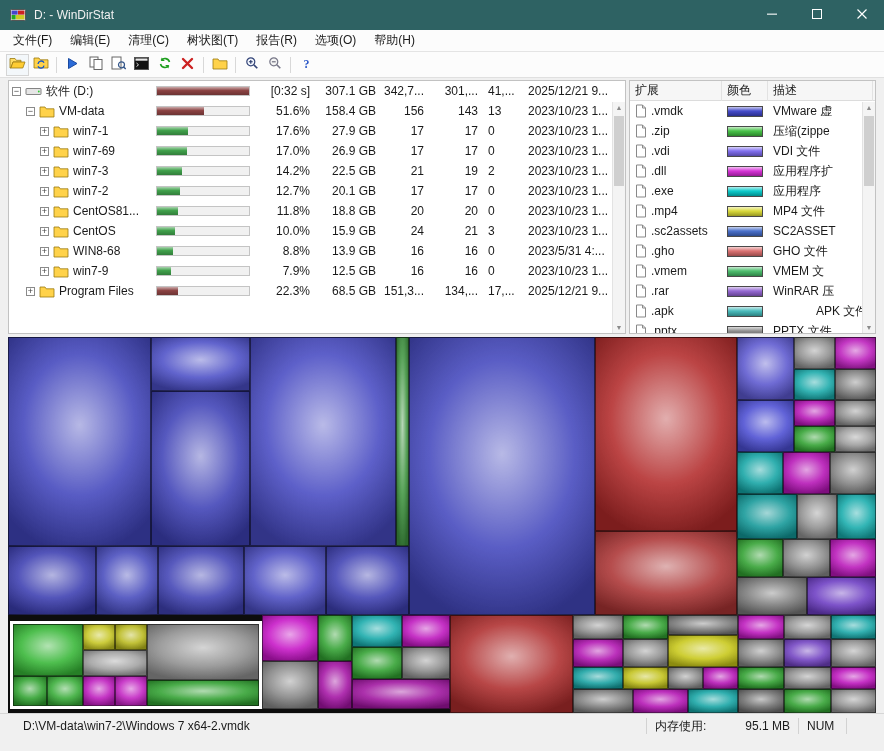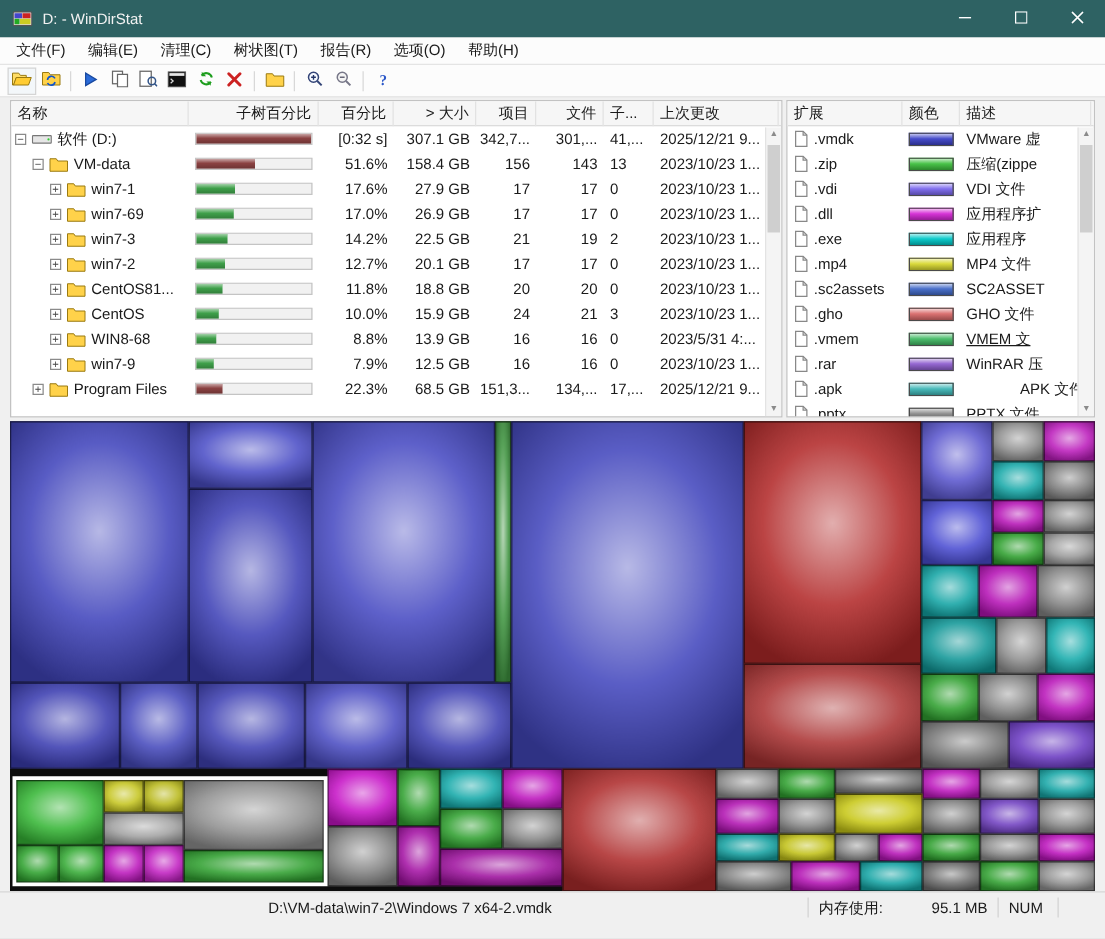--- a/index.html
+++ b/index.html
@@ -48,21 +48,21 @@
 
   
   .treemap { position:relative; margin:3px 8px 0 8px; width:868px; height:376px; background:#0d0d0d; overflow:hidden; }
   .tm-block { position:absolute; border:1px solid rgba(0,0,0,.5);
       background-image:radial-gradient(ellipse 72% 62% at 50% 42%, rgba(255,255,255,.62), rgba(255,255,255,.12) 55%, rgba(0,0,0,.30) 100%); }
   .tm-sel { position:absolute; border:3px solid #ffffff; z-index:6; pointer-events:none; }
 
   
   .statusbar { position:absolute; left:0; right:0; bottom:0; height:38px; background:#f0f0f0; border-top:1px solid #d6d6d6;
                display:flex; align-items:flex-start; padding-top:4px; }
-  .sb-path { flex:1; padding-left:10px; line-height:16px;text-align:center; }
+  .sb-path { flex:1; padding-left:23px; line-height:16px; }
   .sb-cell { border-left:1px solid #d2d2d2; line-height:16px; padding:0 8px; }
   .sb-mem { width:152px; display:flex; justify-content:space-between; }
   .sb-num { width:48px; }
   .sb-grip { width:38px; height:16px; border-left:1px solid #d2d2d2; }
 </style>
 </head>
 <body>
 
 <div class="window">
 
@@ -183,30 +183,20 @@
       <span class="tb-sep"></span>
       <span class="tb-btn">
         <span><svg width="13" height="13" viewBox="0 0 13 13">
             <text x="6.5" y="11" text-anchor="middle" font-size="12" font-weight="bold" fill="#2a57c8" font-family="serif">?</text>
           </svg></span>
       </span>
     </div>
 
   <div class="panels">
     <div class="panel tree-panel">
-      <div class="panel-header" id="tree-header">
-          <div class="hcell" style="width: 142px; text-align: left;">名称</div>
-          <div class="hcell" style="width: 104px; text-align: right;">子树百分比</div>
-          <div class="hcell" style="width: 60px; text-align: right;">百分比</div>
-          <div class="hcell" style="width: 66px; text-align: right;">&gt; 大小</div>
-          <div class="hcell" style="width: 48px; text-align: right;">项目</div>
-          <div class="hcell" style="width: 54px; text-align: right;">文件</div>
-          <div class="hcell" style="width: 40px; text-align: left;">子...</div>
-          <div class="hcell" style="width: 100px; text-align: left;">上次更改</div>
-        </div>
       <div id="tree-rows">
           <div class="row">
             <div class="cell" style="width: 142px; padding-left: 3px;">
               <span class="expander">−</span>
               <span class="tree-icon">
                 <svg width="17" height="14" viewBox="0 0 17 14">
                   <rect x="1" y="4.5" width="15" height="6" rx="0.5" fill="#e6e6e6" stroke="#777" stroke-width="0.9"></rect>
                   <circle cx="13.8" cy="7.5" r="0.9" fill="#33cc33"></circle>
                 </svg>
               </span>
@@ -584,21 +574,21 @@
                 <svg width="12" height="14" viewBox="0 0 12 14">
                   <path d="M1.5 1h6l3 3v9h-9z" fill="#fff" stroke="#888"></path>
                   <path d="M7.5 1v3h3" fill="none" stroke="#888"></path>
                 </svg>
               </span>
               <span>.vmem</span>
             </div>
             <div class="cell" style="width: 46px;">
               <span class="swatch" style="background-color: rgb(68, 187, 102);"></span>
             </div>
-            <div class="cell" style="width: 105px; text-decoration: underline;">VMEM 文</div>
+            <div class="cell" style="width: 105px;">VMEM 文</div>
           </div>
           <div class="row">
             <div class="cell" style="width: 92px;">
               <span class="tree-icon">
                 <svg width="12" height="14" viewBox="0 0 12 14">
                   <path d="M1.5 1h6l3 3v9h-9z" fill="#fff" stroke="#888"></path>
                   <path d="M7.5 1v3h3" fill="none" stroke="#888"></path>
                 </svg>
               </span>
               <span>.rar</span>

